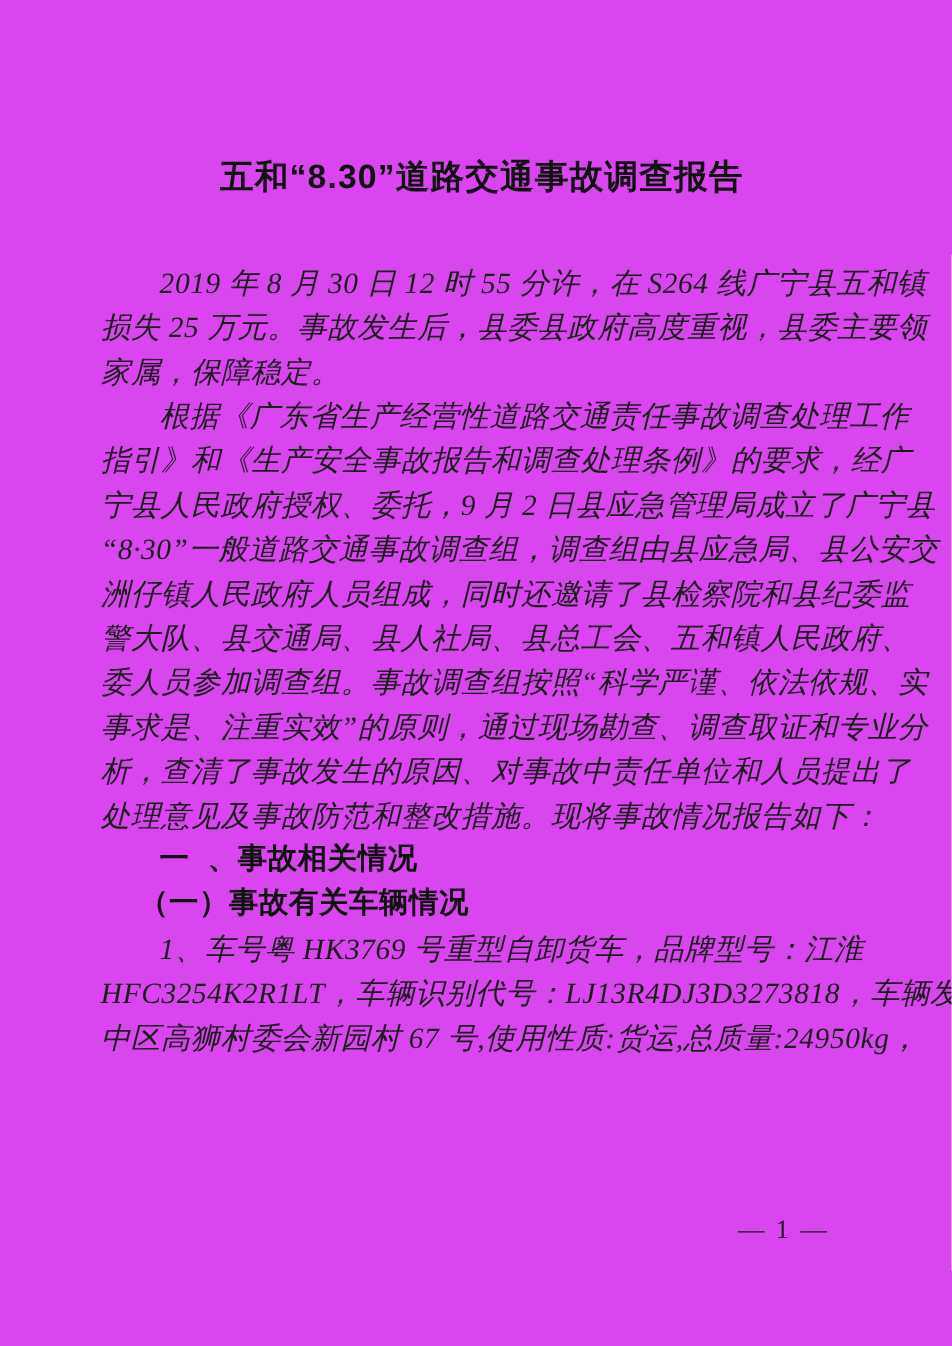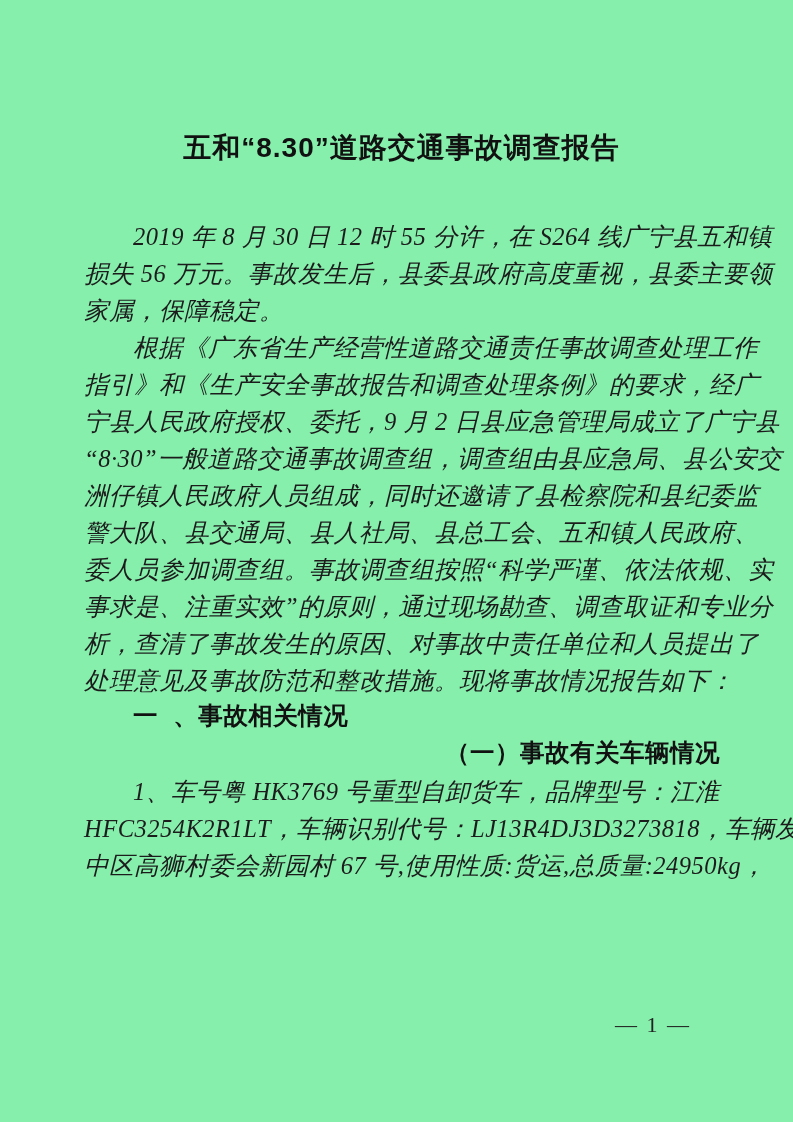--- a/index.html
+++ b/index.html
@@ -5,21 +5,21 @@
   html, body {
     margin: 0;
     padding: 0;
     background: #e8e8e6;
   }
   .page {
     position: relative;
     width: 793px;
     height: 1122px;
     margin: 0 auto;
-    background: #86efac;
+    background: #d946ef;
     box-sizing: border-box;
     padding: 128px 74px 0 84px;
     overflow: hidden;
     color: #1c1c1c;
     font-family: "Liberation Serif", "DejaVu Serif", serif;
   }
   .doc-title {
     margin: 0 0 50px 0;
     text-align: center;
     font-family: "Liberation Sans", "DejaVu Sans", sans-serif;
@@ -55,21 +55,20 @@
     line-height: 37px;
     letter-spacing: 0.5px;
     color: #111;
     white-space: nowrap;
   }
   .heading-line.h1 {
     text-indent: 2em;
   }
   .heading-line.h2 {
     text-indent: 1.3em;
-    text-align: right;
   }
   .page-number {
     position: absolute;
     right: 102px;
     top: 1012px;
     font-size: 22px;
     letter-spacing: 2px;
     color: #222;
     font-family: "Liberation Serif", "DejaVu Serif", serif;
   }
@@ -78,21 +77,21 @@
 <body>
 
 <div class="page">
 
   <h1 class="doc-title">五和“8.30”道路交通事故调查报告</h1>
 
   <div class="doc-body">
 
     <p class="para">
       <span class="line indent">2019 年 8 月 30 日 12 时 55 分许，在 S264 线广宁县五和镇</span>
-      <span class="line">损失 56 万元。事故发生后，县委县政府高度重视，县委主要领</span>
+      <span class="line">损失 25 万元。事故发生后，县委县政府高度重视，县委主要领</span>
       <span class="line">家属，保障稳定。</span>
     </p>
 
     <p class="para">
       <span class="line indent">根据《广东省生产经营性道路交通责任事故调查处理工作</span>
       <span class="line">指引》和《生产安全事故报告和调查处理条例》的要求，经广</span>
       <span class="line">宁县人民政府授权、委托，9 月 2 日县应急管理局成立了广宁县</span>
       <span class="line">“8·30”一般道路交通事故调查组，调查组由县应急局、县公安交</span>
       <span class="line">洲仔镇人民政府人员组成，同时还邀请了县检察院和县纪委监</span>
       <span class="line">警大队、县交通局、县人社局、县总工会、五和镇人民政府、</span>

